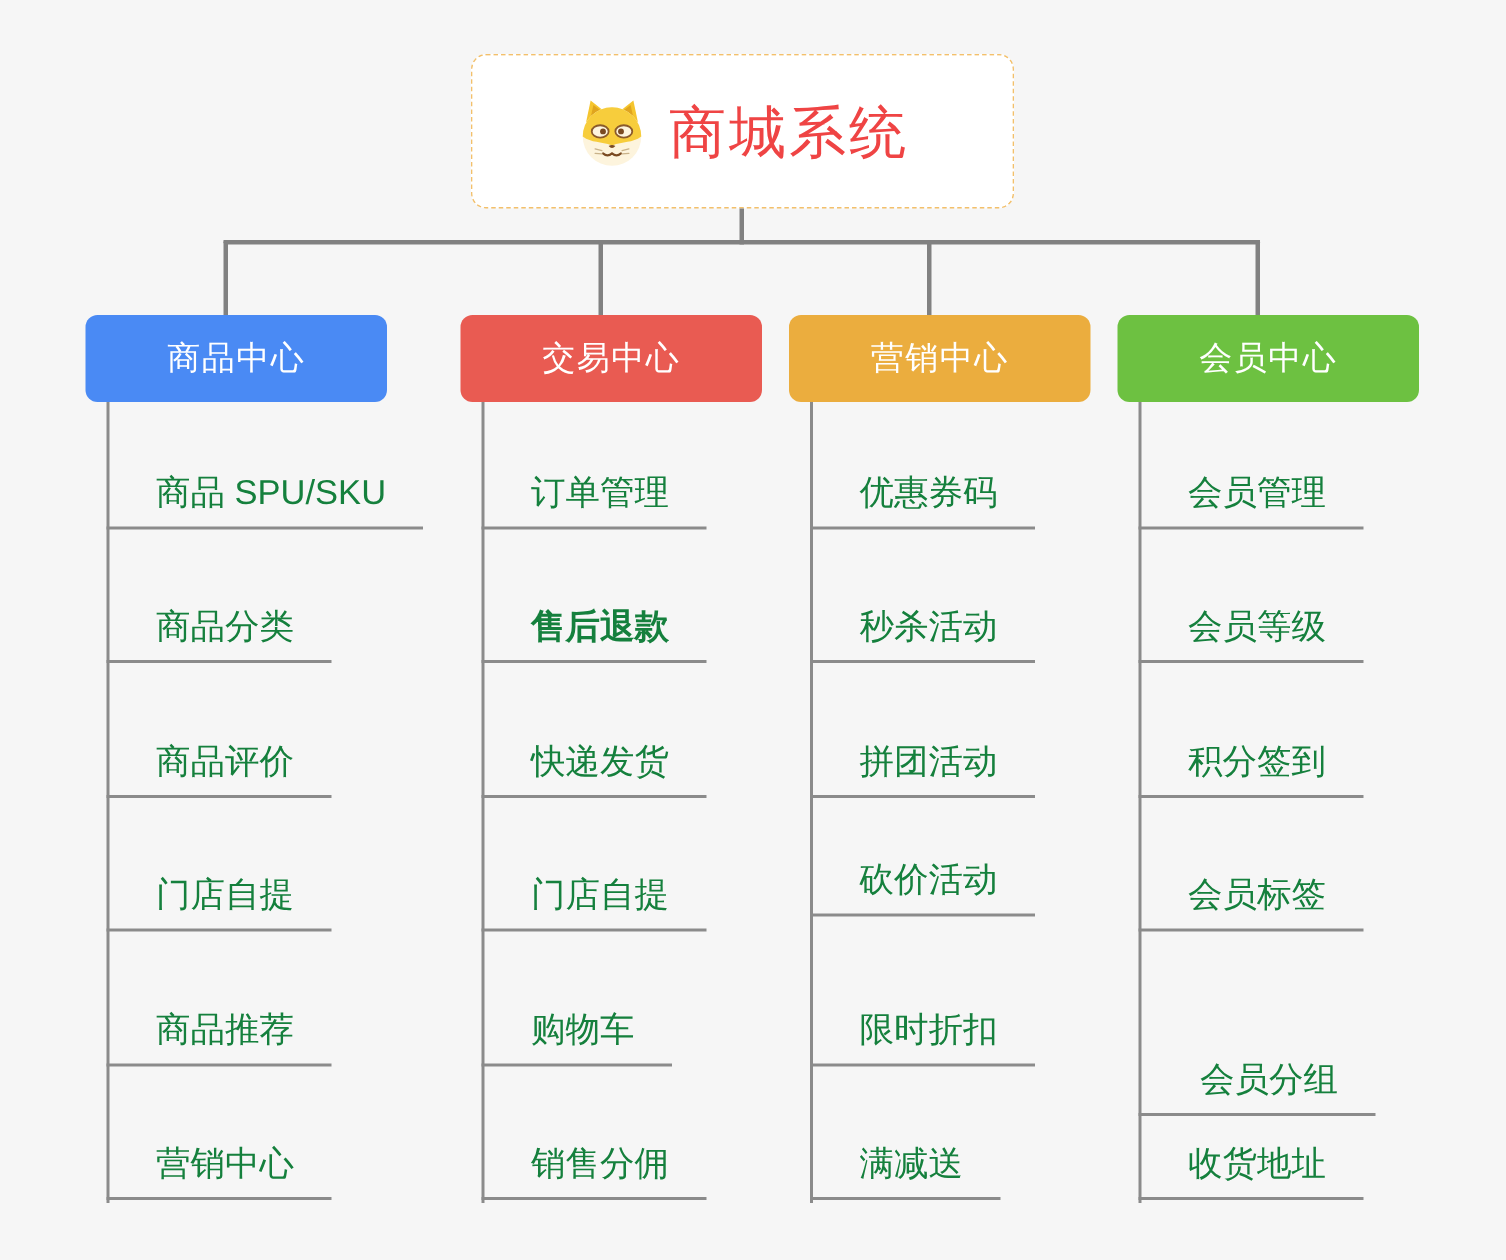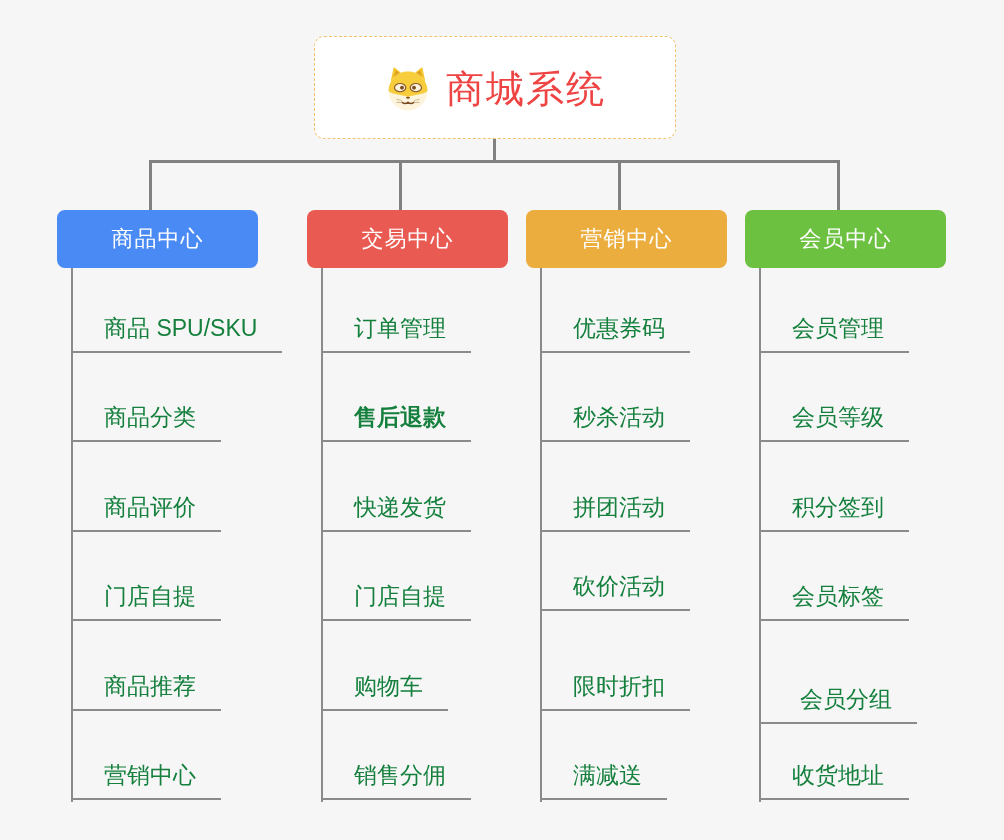--- a/index.html
+++ b/index.html
@@ -135,17 +135,17 @@
       <div class="sub-item" style="left: 540px; top: 571px;">砍价活动</div>
       <div class="sub-item" style="left: 540px; top: 670.6px;">限时折扣</div>
       <div class="sub-item" style="left: 540px; top: 760px;">满减送</div>
       <div class="line branch-drop" style="left: 837px; top: 160px; height: 50px;"></div>
       <div class="branch-box" style="left: 745px; top: 210px; background: rgb(109, 193, 65);">会员中心</div>
       <div class="line branch-vert" style="left: 759px; top: 268px; height: 534px;"></div>
       <div class="sub-item" style="left: 759px; top: 313px;">会员管理</div>
       <div class="sub-item" style="left: 759px; top: 402.4px;">会员等级</div>
       <div class="sub-item" style="left: 759px; top: 491.8px;">积分签到</div>
       <div class="sub-item" style="left: 759px; top: 581.2px;">会员标签</div>
-      <div class="sub-item" style="left: 759px; top: 684px; padding-left: 41px;">会员分组</div>
+      <div class="sub-item" style="left: 759px; top: 704px; padding-left: 41px;">会员分组</div>
       <div class="sub-item" style="left: 759px; top: 760px;">收货地址</div>
     </div>
 
 </div>
 
 </body></html>

